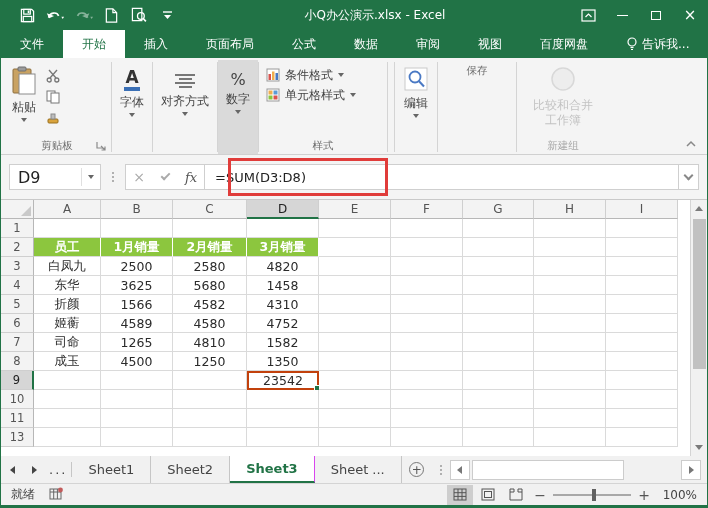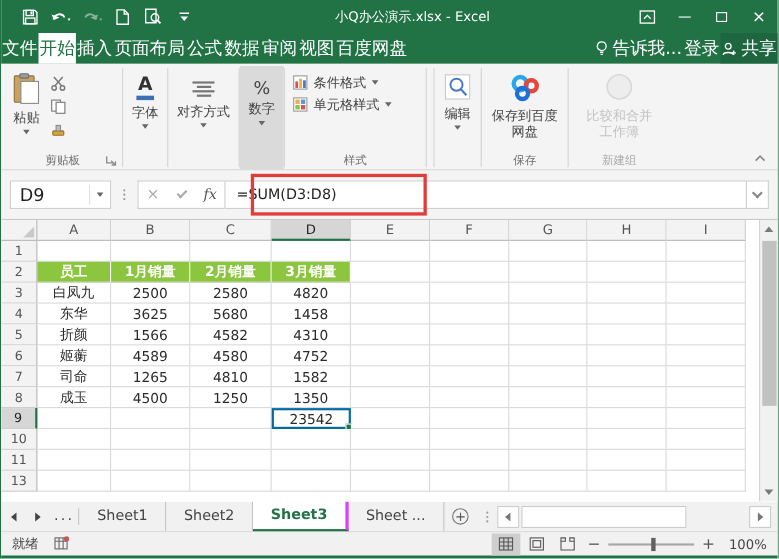--- a/index.html
+++ b/index.html
@@ -15,21 +15,21 @@
   .dim { opacity:.45; }
   .title-text { flex:1; text-align:center; font-size:12px; color:#fff; white-space:nowrap; }
   .win-controls { display:flex; align-items:center; }
   .win-btn { width:34px; height:30px; display:flex; align-items:center; justify-content:center; color:#fff; }
   .minus-glyph { width:11px; border-top:1px solid #fff; display:inline-block; }
   .max-glyph { width:10px; height:9px; border:1px solid #fff; display:inline-block; }
   .close-glyph { font-size:15px; line-height:1; }
 
   
   .menubar { height:28px; background:#217346; display:flex; align-items:stretch; color:#fff; flex:0 0 auto; }
-  .menu-tab { display:flex; align-items:center; padding:0 1px; font-size:16px; cursor:pointer; white-space:nowrap; }
+  .menu-tab { display:flex; align-items:center; padding:0 19px; font-size:12px; cursor:pointer; white-space:nowrap; }
   .menu-tab.active { background:#fff; color:#217346; }
   .menu-right { margin-left:auto; display:flex; align-items:stretch; }
   .bulb-ic, .person-ic { margin-right:4px; display:flex; align-items:center; }
 
   
   .ribbon { height:97px; background:#f4f4f4; border-bottom:1px solid #d0d0d0; display:flex; align-items:stretch; padding:2px 0 0 2px; position:relative; flex:0 0 auto; }
   .rgroup { display:flex; flex-direction:column; position:relative; padding:2px 3px 0 3px; }
   .rgroup .gbody { flex:1; display:flex; }
   .glabel { height:17px; font-size:10.5px; color:#6d6d6d; text-align:right; display:flex; align-items:center; justify-content:center; gap:4px; }
   .gsep { width:1px; background:#d4d4d4; margin:2px 0; }
@@ -73,38 +73,38 @@
   .hdr-row { display:flex; height:19px; }
   .corner { width:33px; height:19px; background:#f3f3f3; border-right:1px solid #b7b7b7; border-bottom:1px solid #b7b7b7; position:relative; flex:0 0 auto; }
   .corner i { position:absolute; right:2px; bottom:2px; width:0; height:0; border-left:10px solid transparent; border-bottom:10px solid #c9c9c9; }
   .colhdr { height:19px; background:#f3f3f3; border-right:1px solid #cfcfcf; border-bottom:1px solid #b7b7b7; display:flex; align-items:center; justify-content:center; font-size:12px; color:#555; flex:0 0 auto; }
   .colhdr.sel { background:#d6d6d6; border-bottom:2px solid #217346; color:#222; }
   .grow { display:flex; height:19px; }
   .rowhdr { width:33px; background:#f3f3f3; border-right:1px solid #b7b7b7; border-bottom:1px solid #cfcfcf; display:flex; align-items:center; justify-content:center; font-size:11.5px; color:#555; flex:0 0 auto; }
   .rowhdr.sel { background:#d6d6d6; border-right:2px solid #217346; color:#222; }
   .cell { border-right:1px solid #dadada; border-bottom:1px solid #dadada; display:flex; align-items:center; justify-content:center; font-size:12.5px; color:#2b2b2b; flex:0 0 auto; position:relative; }
   .cell.greenhdr { background:#8cc63e; color:#fff; border-right-color:#fff; font-weight:bold; }
-  .cell.selcell { border:2px solid #0369a1; }
+  .cell.selcell { border:2px solid #c2410c; }
   .fill-handle { position:absolute; right:-3px; bottom:-3px; width:6px; height:6px; background:#217346; border:1px solid #fff; }
   .vscroll { width:17px; background:#f1f1f1; border-left:1px solid #d4d4d4; display:flex; flex-direction:column; align-items:center; flex:0 0 auto; }
   .vscroll .thumb { width:13px; flex:0 0 150px; background:#c1c1c1; margin-top:2px; }
   .sb-arrow { width:17px; height:17px; display:flex; align-items:center; justify-content:center; }
   .tri-up { width:0; height:0; border-left:4px solid transparent; border-right:4px solid transparent; border-bottom:5px solid #7a7a7a; }
   .tri-down { width:0; height:0; border-left:4px solid transparent; border-right:4px solid transparent; border-top:5px solid #7a7a7a; }
   .tri-left { width:0; height:0; border-top:4px solid transparent; border-bottom:4px solid transparent; border-right:5px solid #444; }
   .tri-right { width:0; height:0; border-top:4px solid transparent; border-bottom:4px solid transparent; border-left:5px solid #444; }
   .vspacer { flex:1; }
 
   
   .sheetbar { height:28px; background:#f1f1f1; border-bottom:1px solid #d4d4d4; display:flex; align-items:stretch; font-size:13px; flex:0 0 auto; }
   .nav-btn { width:22px; display:flex; align-items:center; justify-content:center; cursor:pointer; }
   .overflow-dots { display:flex; align-items:center; padding:0 4px; color:#444; letter-spacing:2px; }
   .tabsep { width:1px; background:#c6c6c6; margin:6px 0; }
   .stab { display:flex; align-items:center; padding:0 16px; color:#444; cursor:pointer; border-right:1px solid #c6c6c6; white-space:nowrap; }
-  .stab.active { background:#fff; color:#217346; font-weight:bold; border-bottom:2px solid #217346; border-right:3px solid #d946ef; }
+  .stab.active { background:#fff; color:#217346; font-weight:bold; border-bottom:2px solid #217346; border-right:1px solid #d946ef; }
   .newsheet { width:30px; display:flex; align-items:center; justify-content:center; cursor:pointer; }
   .plus-circle { width:15px; height:15px; border:1px solid #777; border-radius:50%; color:#555; display:flex; align-items:center; justify-content:center; font-size:12px; line-height:1; }
   .hs-dots { display:flex; flex-direction:column; justify-content:center; gap:2px; padding:0 8px; }
   .hs-dots i { width:2px; height:2px; background:#9a9a9a; border-radius:50%; }
   .hscroll { flex:1; display:flex; align-items:center; margin-right:6px; }
   .hs-btn { width:20px; height:20px; background:#fff; border:1px solid #ccc; display:flex; align-items:center; justify-content:center; }
   .hs-track { flex:1; height:20px; position:relative; }
   .hs-thumb { position:absolute; left:2px; top:0; height:20px; width:72%; background:#fff; border:1px solid #ccc; }
 
   
@@ -360,30 +360,20 @@
             </svg>
           <span class="blabel">编辑</span>
           <span class="caret"></span>
         </div>
       </div>
       <div class="glabel"></div>
     </div>
     <div class="gsep"></div>
 
     <div class="rgroup" style="width:78px;">
-      <div class="gbody" style="justify-content:center;">
-        <div class="bigbtn">
-          <svg width="34" height="28" viewBox="0 0 34 28">
-              <circle cx="13" cy="10" r="6" fill="none" stroke="#2aa7e8" stroke-width="4"></circle>
-              <circle cx="23" cy="12" r="5" fill="none" stroke="#e8453a" stroke-width="4"></circle>
-              <circle cx="15" cy="19" r="5" fill="none" stroke="#1f6fd6" stroke-width="4"></circle>
-            </svg>
-          <span class="blabel two-line">保存到百度网盘</span>
-        </div>
-      </div>
       <div class="glabel">保存</div>
     </div>
     <div class="gsep"></div>
 
     <div class="rgroup grayed" style="width:92px;">
       <div class="gbody" style="justify-content:center;">
         <div class="bigbtn">
           <svg width="30" height="28" viewBox="0 0 30 28">
               <circle cx="15" cy="13" r="11" fill="#e8e8e8" stroke="#c2c2c2" stroke-width="1.5"></circle>
             </svg>

